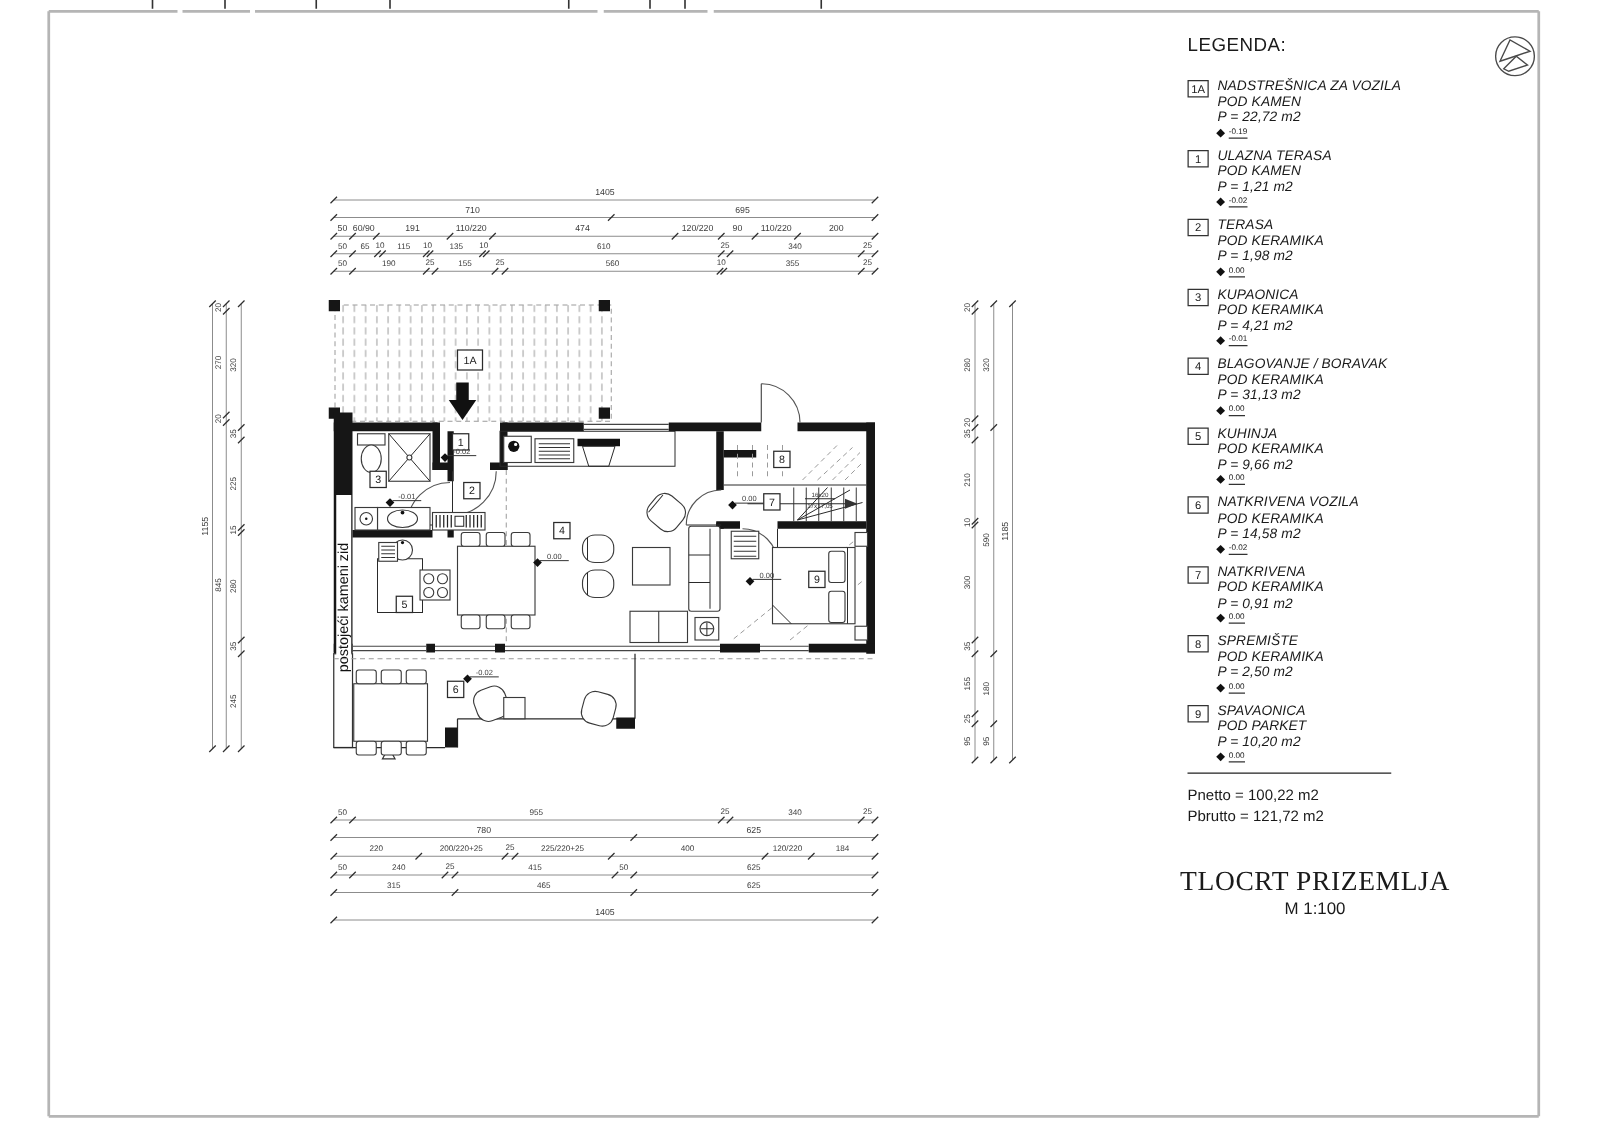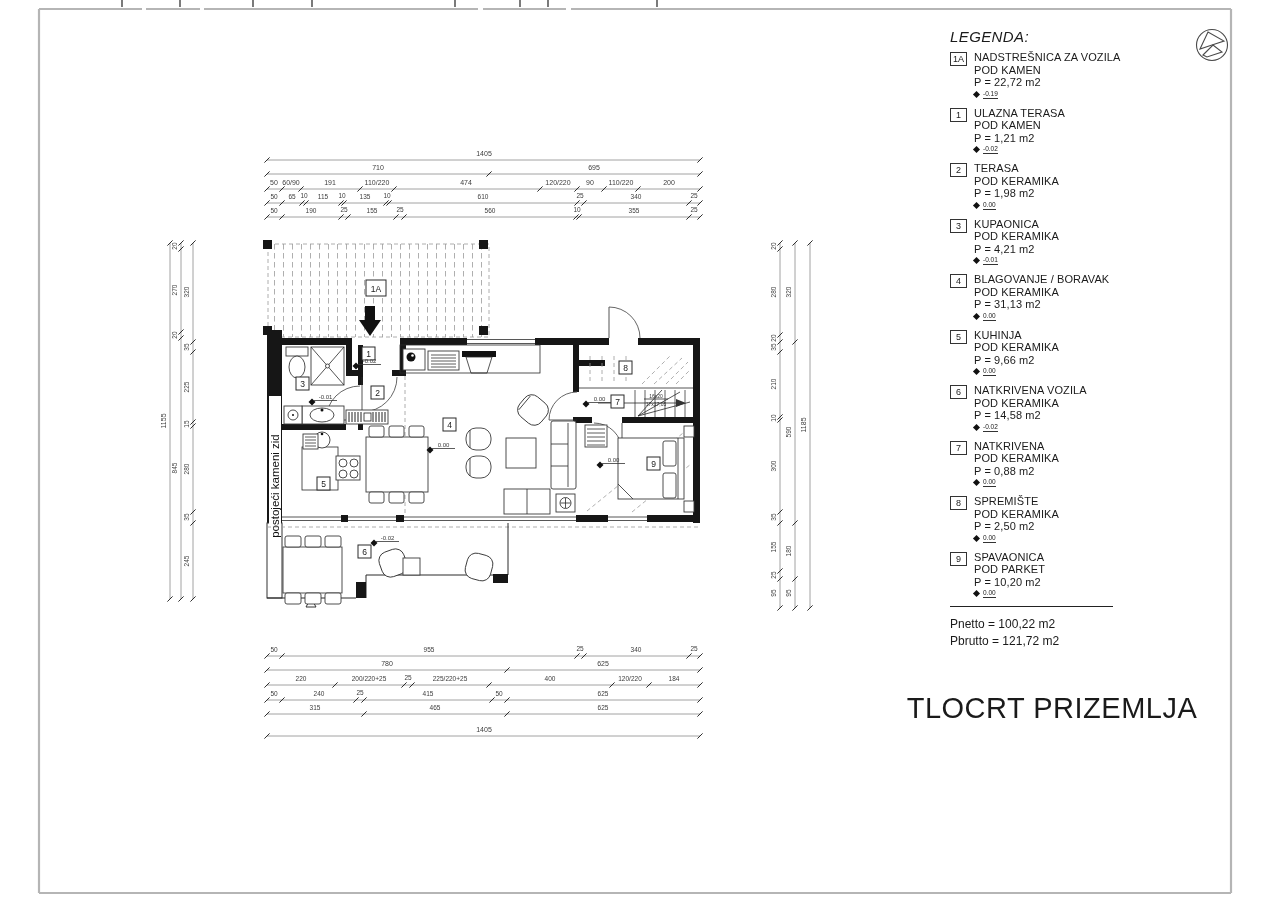--- a/index.html
+++ b/index.html
@@ -15,33 +15,33 @@
   .thin2{stroke:#2a2a2a;stroke-width:0.8;fill:none;}
   .furn{stroke:#3a3a3a;stroke-width:0.9;fill:#fff;}
   .glass{stroke:#444;stroke-width:0.9;fill:none;}
   .gdash{stroke:#9a9a9a;stroke-width:0.8;fill:none;stroke-dasharray:4 3;}
   .arc{stroke:#555;stroke-width:0.9;fill:none;}
   .rbox{fill:#fff;stroke:#2b2b2b;stroke-width:1;}
   .rtxt{fill:#1a1a1a;font-size:8.5px;text-anchor:middle;font-family:"Liberation Sans",sans-serif;}
   .frame{stroke:#b5b5b5;stroke-width:2.2;}
   
   #legend{position:absolute;left:950px;top:28px;width:250px;}
-  .lg-head{font-size:15px;letter-spacing:0.4px;margin-bottom:6px;font-style:italic;}
+  .lg-head{font-size:15px;letter-spacing:0.4px;margin-bottom:18px;}
   .lg-item{display:flex;margin-bottom:8px;}
   .lg-num{flex:none;min-width:13px;height:12px;border:1px solid #333;font-size:9px;
           text-align:center;line-height:12px;margin:1px 7px 0 0;padding:0 1px;}
-  .lg-name,.lg-floor,.lg-area{font-size:11px;line-height:12.5px;letter-spacing:0.1px;}
+  .lg-name,.lg-floor,.lg-area{font-size:11px;line-height:12.5px;letter-spacing:0.1px;font-style:italic;}
   .lg-elev{display:flex;align-items:center;height:9px;margin-top:1px;}
   .elev-d{width:5px;height:5px;background:#111;transform:rotate(45deg);margin-right:4px;flex:none;}
   .elev-v{font-size:6.5px;border-bottom:1px solid #333;line-height:8px;}
   .lg-sep{width:163px;border-top:1.5px solid #222;margin:4px 0 9px 0;}
   .lg-total{font-size:12px;line-height:17px;}
   
   #titleblock{position:absolute;left:882px;top:692px;width:340px;text-align:center;}
-  #titleblock .t1{font-size:29px;letter-spacing:0.5px;white-space:nowrap;}
+  #titleblock .t1{font-size:22px;letter-spacing:0.5px;white-space:nowrap;font-family:Liberation Serif, serif;}
   #titleblock .t2{font-size:13.5px;margin-top:1px;}
 </style>
 </head>
 <body>
 
 <svg width="1280" height="906" viewBox="0 0 1280 906">
   <defs>
     <pattern id="hat" width="9" height="9" patternUnits="userSpaceOnUse">
       <line x1="4.5" y1="1" x2="4.5" y2="6.5" stroke="#a6a6a6" stroke-width="0.9"></line>
     </pattern>
@@ -769,21 +769,21 @@
             <span class="elev-d"></span>
             <span class="elev-v">-0.02</span>
           </div>
         </div>
       </div>
       <div class="lg-item">
         <span class="lg-num">7</span>
         <div class="lg-body">
           <div class="lg-name">NATKRIVENA</div>
           <div class="lg-floor">POD KERAMIKA</div>
-          <div class="lg-area">P = 0,88 m2</div>
+          <div class="lg-area">P = 0,91 m2</div>
           <div class="lg-elev">
             <span class="elev-d"></span>
             <span class="elev-v">0.00</span>
           </div>
         </div>
       </div>
       <div class="lg-item">
         <span class="lg-num">8</span>
         <div class="lg-body">
           <div class="lg-name">SPREMIŠTE</div>
@@ -808,13 +808,14 @@
         </div>
       </div>
     </div>
   <div class="lg-sep"></div>
   <div class="lg-total">Pnetto = 100,22 m2</div>
   <div class="lg-total">Pbrutto = 121,72 m2</div>
 </div>
 
 <div id="titleblock">
   <div class="t1">TLOCRT PRIZEMLJA</div>
+  <div class="t2">M 1:100</div>
 </div>
 
 </body></html>

